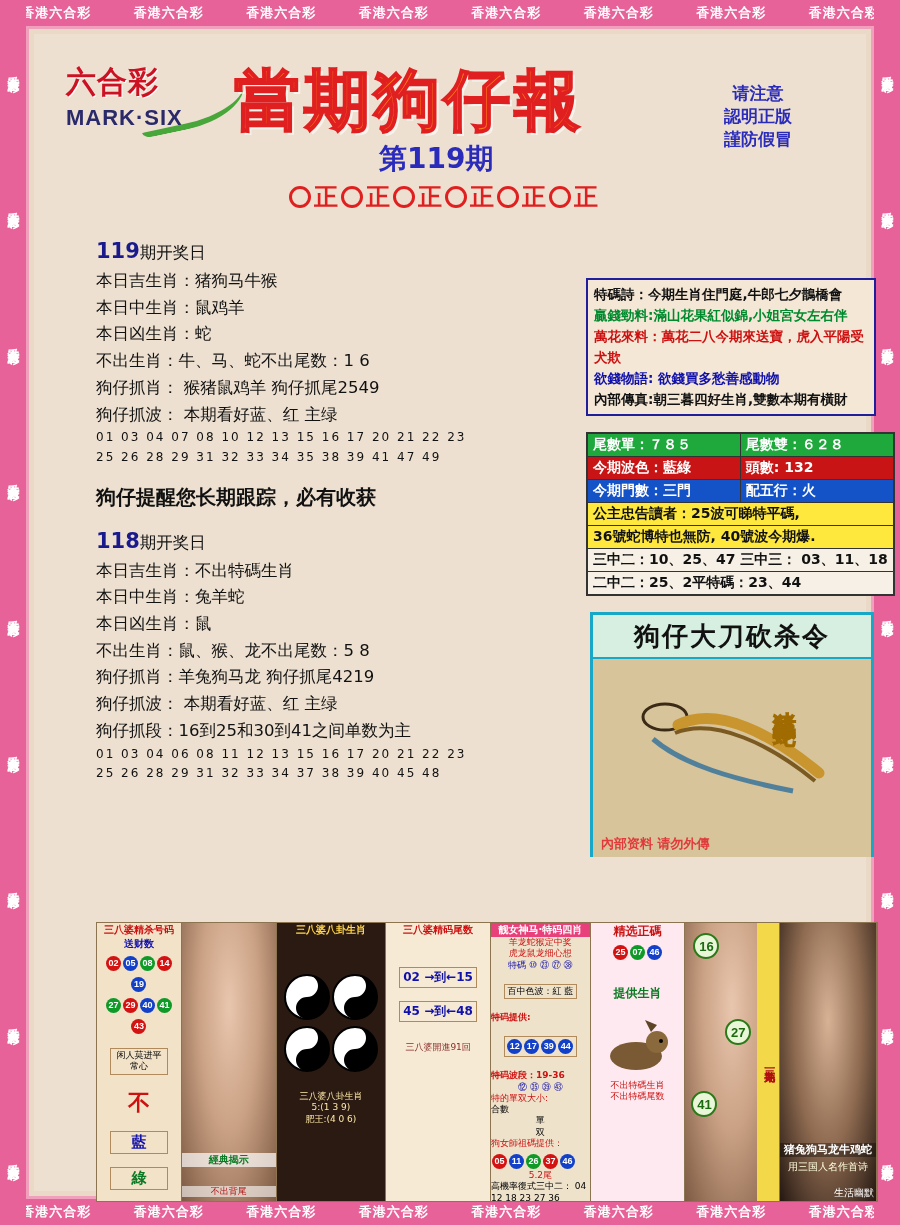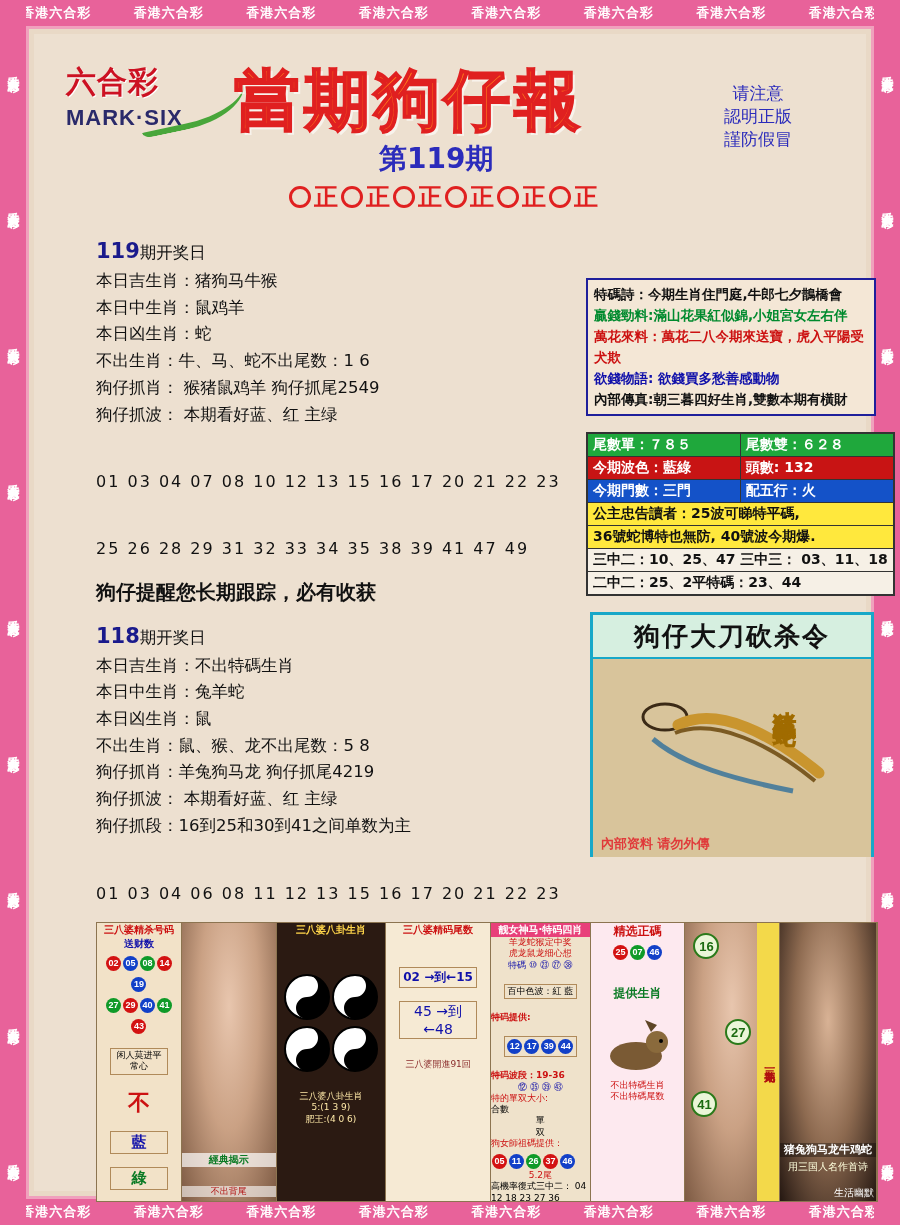--- a/index.html
+++ b/index.html
@@ -74,21 +74,21 @@
     letter-spacing:4px;
     white-space:nowrap;
     text-shadow:3px 3px 0 rgba(255,255,255,.6);
   }
   .title-issue {
     position:absolute; left:345px; top:106px;
     font-size:28px; font-weight:bold; color:#2b2bbb;
   }
   .notice {
     position:absolute; right:48px; top:48px; width:120px;
-    text-align:center; color:#2b2bbb; font-weight:normal; font-size:17px; line-height:1.35;
+    text-align:center; color:#2b2bbb; font-weight:bold; font-size:17px; line-height:1.35;
   }
   .zheng-row {
     position:absolute; left:255px; top:148px; width:360px; height:30px;
     display:flex; align-items:center; gap:2px;
   }
   .zheng-row .circ {
     width:22px; height:22px; border:3px solid #e02020; border-radius:50%;
   }
   .zheng-row .zi {
     font-size:24px; font-weight:bold; color:#e02020; margin:0 1px;
@@ -98,21 +98,21 @@
   .col-left {
     position:absolute; left:62px; top:200px; width:470px;
     font-size:16.5px; color:#111; line-height:1.62;
     font-family:"DejaVu Sans", sans-serif;
   }
   .lead { font-size:21px; color:#1a1a8c; font-weight:bold; }
   .row { white-space:nowrap; }
   .tip {
     font-size:20px; font-weight:bold; color:#111; margin:14px 0 10px;
   }
-  .numline { letter-spacing:2px; font-size:16px;margin-top:41px; }
+  .numline { letter-spacing:2px; font-size:12px; }
 
   
   .box-poem {
     position:absolute; left:552px; top:244px; width:290px;
     border:2px solid #1f1f9b; background:#f4e7d6; padding:4px 6px;
     font-size:13.5px; line-height:1.55; font-weight:bold;
   }
   .box-poem .l1 { color:#111; }
   .box-poem .l2 { color:#008a2e; }
   .box-poem .l3 { color:#cc1111; }
@@ -399,21 +399,21 @@
           <path d="M78 90 a11 11 0 0 1 0 22 a11 11 0 0 0 0 22 a22 22 0 0 0 0 -44" fill="#000"></path>
         </svg>
         <div class="tiny ctr" style="color:#ffe9a8;white-space:pre-line">三八婆八卦生肖
 5:(1 3 9)
 肥王:(4 0 6)</div>
       </div>
 
       <div class="panel p4">
         <div class="mini-title red">三八婆精码尾数</div>
         <div class="ctr blue boxline" style="font-size:12px;font-weight:bold;margin-top:30px">02 →到←15</div>
-        <div class="ctr blue boxline" style="font-size:14px;font-weight:normal">45 →到←48</div>
+        <div class="ctr blue boxline" style="font-size:12px;font-weight:bold">45 →到←48</div>
         <div class="ctr tiny" style="margin-top:20px;color:#8a2b2b">三八婆開進91回</div>
       </div>
 
       <div class="panel p5">
         <div class="mini-title" style="background:#e8407a;color:#fff">靓女神马·特码四肖</div>
         <div class="tiny ctr red">羊龙蛇猴定中奖</div>
         <div class="tiny ctr red">虎龙鼠龙细心想</div>
         <div class="tiny ctr blue">特碼 ⑩ ㉓ ㉗ ㊳</div>
         <div class="tiny ctr boxline">百中色波：紅 藍</div>
         <div class="tiny red" style="font-weight:bold">特码提供:</div>

